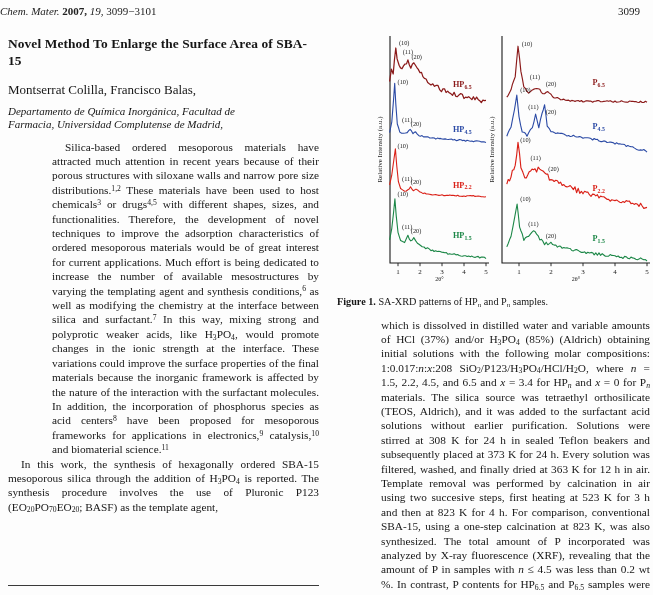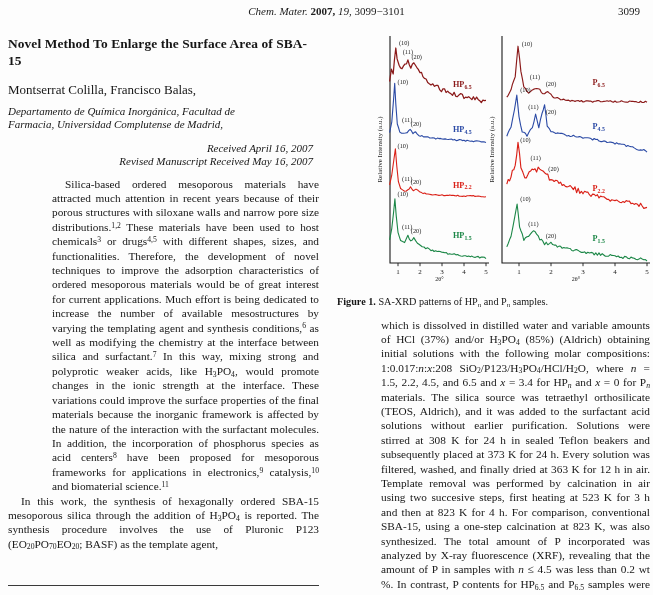--- a/index.html
+++ b/index.html
@@ -1,18 +1,18 @@
 <!DOCTYPE html>
 <html><head>
 <meta charset="utf-8">
 <style>
   html,body{margin:0;padding:0;background:#e8e8e8;}
   .page{position:relative;width:653px;height:595px;background:#fdfdfd;color:#161616;
         font-family:"Liberation Serif",serif;overflow:hidden;}
-  .hdr-cite{position:absolute;top:5px;left:0;width:100%;text-align:center;font-size:11px;color:#222;}
+  .hdr-cite{position:absolute;top:5px;left:0;width:100%;text-align:left;font-size:11px;color:#222;}
   .hdr-page{position:absolute;top:5px;right:13px;font-size:11px;color:#222;}
   .col-left{position:absolute;left:8px;top:36px;width:311px;}
   .col-right{position:absolute;left:337px;top:28px;width:313px;}
   .title{font-size:13.4px;font-weight:bold;line-height:16.5px;width:302px;letter-spacing:.1px;}
   .authors{margin-top:15px;font-size:13px;line-height:12.4px;}
   .affiliation{margin-top:9px;font-style:italic;font-size:11px;line-height:12.6px;text-align:left;padding-right:6px;}
   .received{margin-top:11px;font-style:italic;font-size:11px;line-height:13px;text-align:right;padding-right:6px;}
   .para{margin:0;margin-top:9px;font-size:11.3px;line-height:14.4px;text-align:justify;}
   .para.indent{text-indent:13px;margin-top:0;}
   .para.first{margin-top:9px;margin-left:44px;}
@@ -33,24 +33,20 @@
   <div class="hdr-page">3099</div>
 
   <div class="col-left">
     <div class="title">Novel Method To Enlarge the Surface Area of SBA-15</div>
     <div class="authors">
       <div>Montserrat Colilla, Francisco Balas,</div>
     </div>
     <div class="affiliation">
       <div>Departamento de Química Inorgánica, Facultad de</div>
       <div>Farmacia, Universidad Complutense de Madrid,</div>
-    </div>
-    <div class="received">
-      <div>Received April 16, 2007</div>
-      <div>Revised Manuscript Received May 16, 2007</div>
     </div>
     <p class="para first indent">Silica-based ordered mesoporous materials have attracted much attention in recent years because of their porous structures with siloxane walls and narrow pore size distributions.<sup>1,2</sup> These materials have been used to host chemicals<sup>3</sup> or drugs<sup>4,5</sup> with different shapes, sizes, and functionalities. Therefore, the development of novel techniques to improve the adsorption characteristics of ordered mesoporous materials would be of great interest for current applications. Much effort is being dedicated to increase the number of available mesostructures by varying the templating agent and synthesis conditions,<sup>6</sup> as well as modifying the chemistry at the interface between silica and surfactant.<sup>7</sup> In this way, mixing strong and polyprotic weaker acids, like H<sub>3</sub>PO<sub>4</sub>, would promote changes in the ionic strength at the interface. These variations could improve the surface properties of the final materials because the inorganic framework is affected by the nature of the interaction with the surfactant molecules. In addition, the incorporation of phosphorus species as acid centers<sup>8</sup> have been proposed for mesoporous frameworks for applications in electronics,<sup>9</sup> catalysis,<sup>10</sup> and biomaterial science.<sup>11</sup></p>
     <p class="para indent">In this work, the synthesis of hexagonally ordered SBA-15 mesoporous silica through the addition of H<sub>3</sub>PO<sub>4</sub> is reported. The synthesis procedure involves the use of Pluronic P123 (EO<sub>20</sub>PO<sub>70</sub>EO<sub>20</sub>; BASF) as the template agent,</p>
   </div>
 
   <div class="col-right">
     <svg id="figure-svg" width="316" height="257" viewBox="0 0 316 257">
         <g>
           <path d="M53 8 V235 H152" stroke="#1a1a1a" stroke-width="1.1" fill="none"></path>
           <line x1="61" y1="235" x2="61" y2="238.2" stroke="#1a1a1a" stroke-width="0.9"></line>

